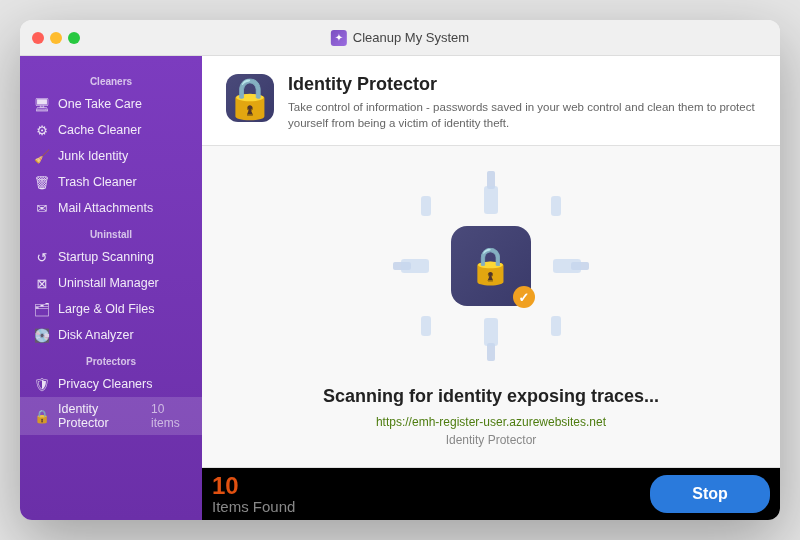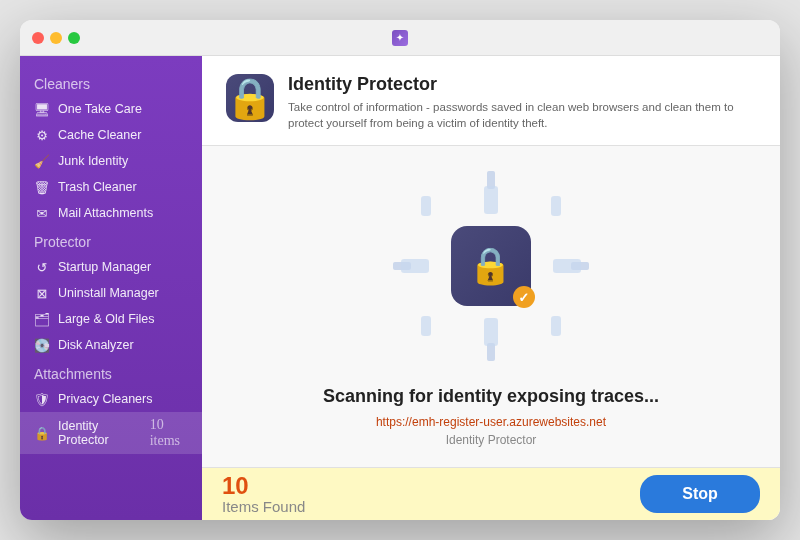--- a/index.html
+++ b/index.html
@@ -72,25 +72,26 @@
       overflow: hidden;
     }
     .sidebar {
       width: 182px;
       background: linear-gradient(180deg, #7c3cbf 0%, #6b2fa8 100%);
       padding: 12px 0;
       flex-shrink: 0;
       overflow-y: auto;
     }
     .sidebar-section-label {
-      font-size: 14px;
-      font-weight: 400;
+      font-size: 10px;
+      font-weight: 700;
       color: rgba(255,255,255,0.7);
       padding: 8px 14px 4px;
       text-transform: none;
+      text-align: center;
     }
     .sidebar-item {
       display: flex;
       align-items: center;
       gap: 8px;
       padding: 5px 14px;
       cursor: pointer;
       border-radius: 0;
       color: rgba(255,255,255,0.9);
       font-size: 12.5px;
@@ -103,24 +104,23 @@
       width: 16px;
       height: 16px;
       display: flex;
       align-items: center;
       justify-content: center;
       color: rgba(255,255,255,0.85);
       font-size: 13px;
       flex-shrink: 0;
     }
     .badge {
-      font-size: 14px;
+      font-size: 12px;
       color: rgba(255,255,255,0.6);
       margin-left: 8px;
-      font-family: Liberation Serif, serif;
     }
     .unlock-btn {
       margin: 16px 14px 8px;
       background: linear-gradient(135deg, #f0a020, #e8921a);
       color: white;
       border: none;
       border-radius: 6px;
       padding: 8px 12px;
       font-size: 12px;
       font-weight: 600;
@@ -240,36 +240,36 @@
     .os4 { width: 18px; height: 8px; top: 50%; left: 2px; transform: translateY(-50%); }
     .scan-status {
       font-size: 18px;
       font-weight: 700;
       color: #222;
       margin-bottom: 8px;
       text-align: left;
     }
     .scan-url {
       font-size: 12px;
-      color: #c2410c;
+      color: #4d7c0f;
       margin-bottom: 4px;
       text-align: center;
     }
     .scan-label {
       font-size: 12px;
       color: #888;
       text-align: center;
     }
     .main-footer {
       height: 60px;
-      background: #fef9c3;
+      background: #000000;
       border-top: 1px solid #e0e0e0;
       display: flex;
       align-items: center;
-      padding: 0 20px;
+      padding: 0 10px;
       justify-content: space-between;
     }
     .items-found {
       display: flex;
       flex-direction: column;
     }
     .items-count {
       font-size: 24px;
       font-weight: 700;
       color: #e05010;
@@ -297,20 +297,21 @@
 <div class="window">
 
   <div class="title-bar">
     <div class="traffic-lights">
       <div class="traffic-light tl-red"></div>
       <div class="traffic-light tl-yellow"></div>
       <div class="traffic-light tl-green"></div>
     </div>
     <div class="title-bar-center">
       <div class="title-icon">✦</div>
+      <span>Cleanup My System</span>
     </div>
   </div>
 
   <div class="content">
 
     <div class="sidebar">
       
       <div class="sidebar-section-label">Cleaners</div>
       <div class="sidebar-item">
         <span class="sidebar-item-icon">🖥</span>
@@ -327,40 +328,40 @@
       <div class="sidebar-item">
         <span class="sidebar-item-icon">🗑</span>
         <span>Trash Cleaner</span>
       </div>
       <div class="sidebar-item">
         <span class="sidebar-item-icon">✉</span>
         <span>Mail Attachments</span>
       </div>
 
       
-      <div class="sidebar-section-label">Protector</div>
+      <div class="sidebar-section-label">Uninstall</div>
       <div class="sidebar-item">
         <span class="sidebar-item-icon">↺</span>
-        <span>Startup Manager</span>
+        <span>Startup Scanning</span>
       </div>
       <div class="sidebar-item">
         <span class="sidebar-item-icon">⊠</span>
         <span>Uninstall Manager</span>
       </div>
       <div class="sidebar-item">
         <span class="sidebar-item-icon">🗂</span>
         <span>Large &amp; Old Files</span>
       </div>
       <div class="sidebar-item">
         <span class="sidebar-item-icon">💽</span>
         <span>Disk Analyzer</span>
       </div>
 
       
-      <div class="sidebar-section-label">Attachments</div>
+      <div class="sidebar-section-label">Protectors</div>
       <div class="sidebar-item">
         <span class="sidebar-item-icon">🛡</span>
         <span>Privacy Cleaners</span>
       </div>
       <div class="sidebar-item active">
         <span class="sidebar-item-icon">🔒</span>
         <span>Identity Protector</span>
         <span class="badge">10 items</span>
       </div>
 
@@ -369,21 +370,21 @@
     <div class="main">
 
       <div class="main-header">
         <div class="feature-icon">
           <div class="lock-icon">
             🔒
           </div>
         </div>
         <div class="feature-info">
           <h2>Identity Protector</h2>
-          <p>Take control of information - passwords saved in clean web browsers and clean them to protect yourself from being a victim of identity theft.</p>
+          <p>Take control of information - passwords saved in your web control and clean them to protect yourself from being a victim of identity theft.</p>
         </div>
       </div>
 
       <div class="main-body">
         <div class="scan-animation">
 
           <div class="outer-seg os1"></div>
           <div class="outer-seg os2"></div>
           <div class="outer-seg os3"></div>
           <div class="outer-seg os4"></div>

